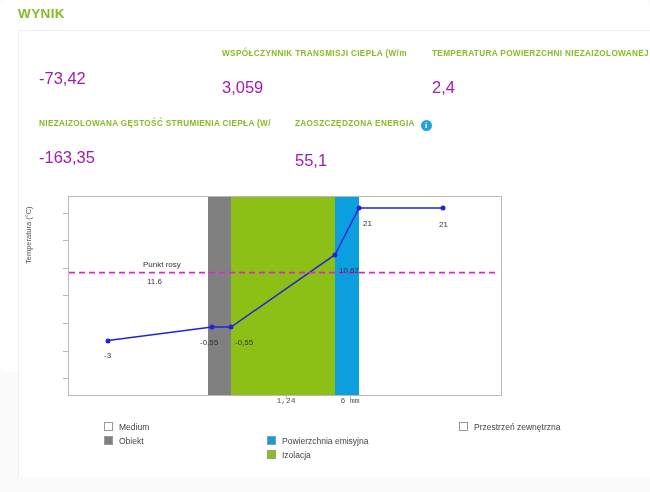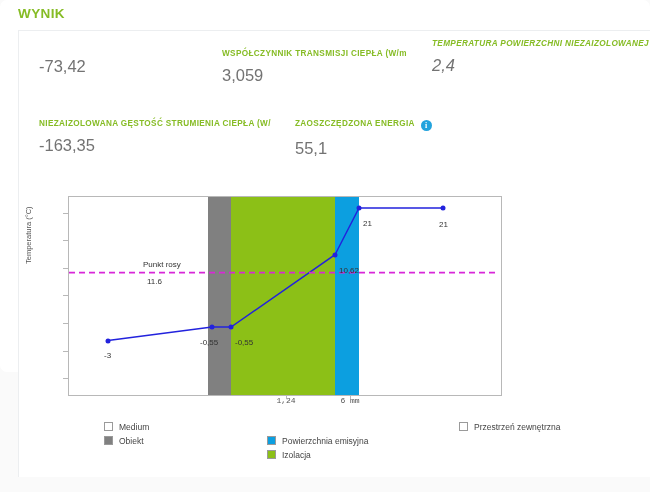--- a/index.html
+++ b/index.html
@@ -52,23 +52,23 @@
   }
   .stat-label {
     font-size: 8.2px;
     font-weight: bold;
     letter-spacing: 0.35px;
     color: #86BC25;
     white-space: nowrap;
     font-family: "Liberation Sans", sans-serif;
   }
   .stat-value {
-    margin-top: 8px;
+    margin-top: 20px;
     font-size: 16.5px;
-    color: #737373;
+    color: #a21caf;
     font-family: "Liberation Sans", sans-serif;
   }
   .info-icon {
     display: inline-block;
     width: 11px; height: 11px;
     border-radius: 50%;
     background: #23a3dd;
     color: #ffffff;
     font-size: 8px;
     font-weight: bold;
@@ -191,21 +191,21 @@
 
     <div class="stat" style="left:20px; top:18px;">
       <div class="stat-value">-73,42</div>
     </div>
 
     <div class="stat" style="left:203px; top:18px;">
       <div class="stat-label">WSPÓŁCZYNNIK TRANSMISJI CIEPŁA (W/m</div>
       <div class="stat-value">3,059</div>
     </div>
 
-    <div class="stat" style="left:413px; top:8px;font-style:italic;">
+    <div class="stat" style="left:413px; top:18px;">
       <div class="stat-label">TEMPERATURA POWIERZCHNI NIEZAIZOLOWANEJ</div>
       <div class="stat-value">2,4</div>
     </div>
 
     <div class="stat" style="left:20px; top:88px;">
       <div class="stat-label">NIEZAIZOLOWANA GĘSTOŚĆ STRUMIENIA CIEPŁA (W/</div>
       <div class="stat-value">-163,35</div>
     </div>
 
     <div class="stat" style="left:276px; top:88px;">

